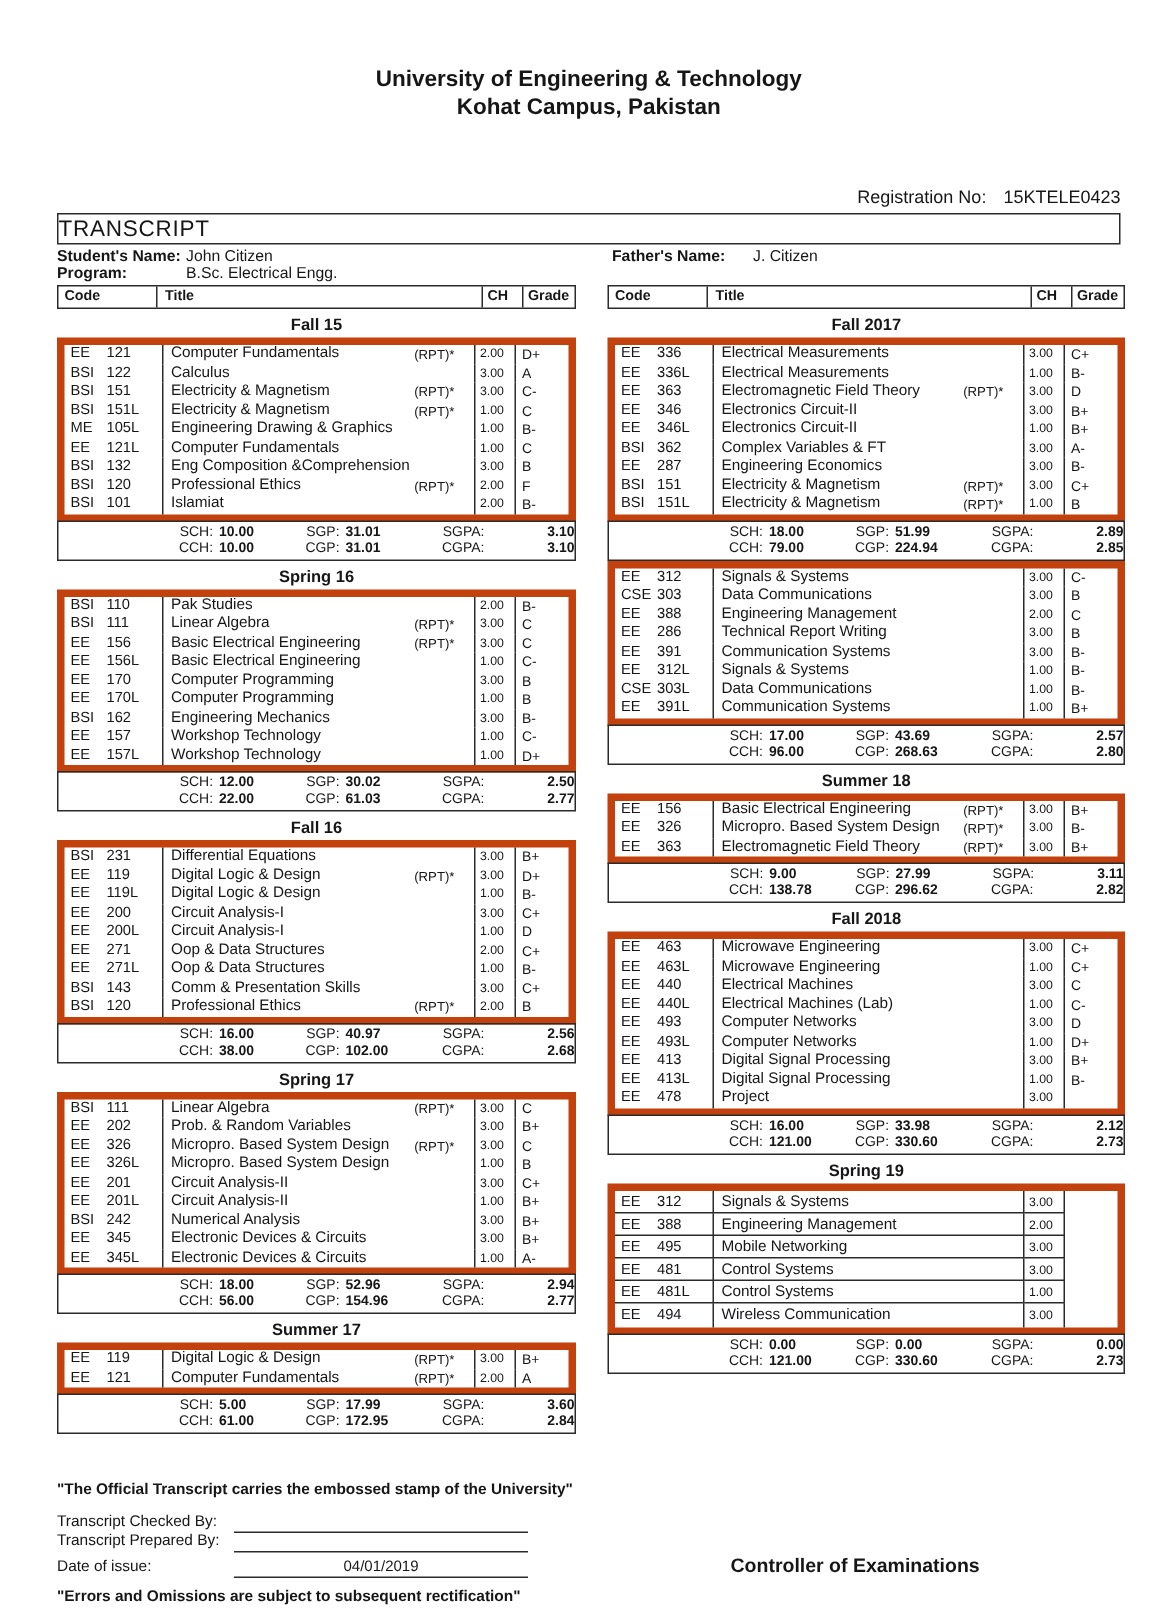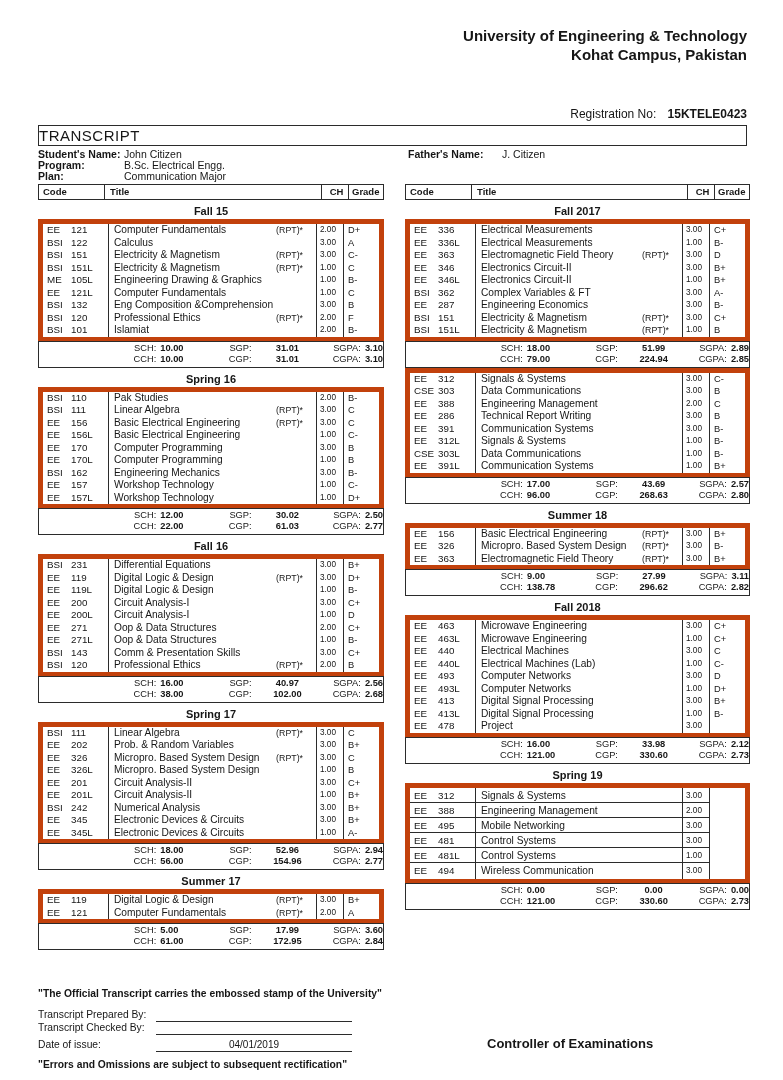--- a/index.html
+++ b/index.html
@@ -5,25 +5,25 @@
   html,body{margin:0;padding:0;}
   body{
     width:783px;height:1080px;background:#ffffff;color:#161616;
     font-family:"Liberation Sans","DejaVu Sans",sans-serif;
     -webkit-font-smoothing:antialiased;
   }
   .page{position:relative;width:783px;height:1080px;overflow:hidden;}
   .content{padding:0 36px 0 38px;}
 
   
-  .uni-header{margin-top:26px;text-align:right;font-weight:bold;font-size:15px;line-height:19px;}
+  .uni-header{margin-top:43px;text-align:center;font-weight:bold;font-size:15px;line-height:19px;}
 
   
   .reg-line{margin-top:43px;text-align:right;font-size:12px;line-height:14px;}
-  .reg-line .reg-no{font-weight:bold;margin-left:8px;}
+  .reg-line .reg-no{font-weight:normal;margin-left:8px;}
 
   
   .transcript-box{margin-top:4px;border:1px solid #2b2b2b;height:19px;line-height:19px;
     text-align:left;font-size:15px;letter-spacing:0.5px;}
 
   
   .info{position:relative;margin-top:3px;font-size:10.5px;line-height:11px;}
   .info-row{display:flex;}
   .il{font-weight:bold;width:84px;}
   .iv{padding-left:2px;}
@@ -32,21 +32,21 @@
 
   
   .cols{display:flex;justify-content:space-between;margin-top:2px;align-items:flex-start;gap:21px;}
   .col{width:346px;}
   .col.right{width:345px;}
 
   .thead{display:flex;border:1px solid #2b2b2b;height:14px;line-height:14px;
     font-weight:bold;font-size:9.5px;}
   .thead .h-code{width:61px;padding-left:4px;border-right:1px solid #2b2b2b;}
   .thead .h-title{flex:1;padding-left:5px;border-right:1px solid #2b2b2b;}
-  .thead .h-ch{width:23px;padding-left:3px;border-right:1px solid #2b2b2b;text-align:center;}
+  .thead .h-ch{width:23px;padding-left:3px;border-right:1px solid #2b2b2b;}
   .thead .h-grade{width:31px;padding-left:3px;}
 
   
   .sem-title{font-weight:bold;font-size:11px;text-align:center;margin:5px 0 2px 0;line-height:12px;}
   .course-box{border:5px solid #c2410c;}
   .crow{display:flex;height:12.5px;line-height:12.5px;}
   .course-box.lined .crow{height:15.2px;line-height:15.2px;}
   .c-code{width:61px;padding-left:4px;border-right:1px solid #2b2b2b;font-size:9.8px;display:flex;}
   .c-code .dept{width:24px;font-style:normal;}
   .c-code .num{font-style:normal;}
@@ -56,21 +56,21 @@
   .c-ch{width:23px;padding-left:3px;border-right:1px solid #2b2b2b;font-size:8.2px;}
   .c-grade{width:31px;padding-left:4px;font-size:9.3px;}
   .course-box.lined .crow:not(:last-child) .c-code,
   .course-box.lined .crow:not(:last-child) .c-title,
   .course-box.lined .crow:not(:last-child) .c-ch{border-bottom:1px solid #2b2b2b;}
 
   .sum-box{border:1px solid #2b2b2b;border-top:1px solid #2b2b2b;margin-top:-1px;padding:1px 0 2px 0;}
   .sum-line{display:flex;font-size:9.3px;line-height:11px;}
   .sl{text-align:right;}
   .sv{font-weight:bold;padding-left:4px;text-align:left;}
-  .sl1{width:118px;} .sv1{width:60px;} .sl2{width:32px;} .sv2{width:64px;text-align:center;} .sl3{width:42px;} .sv3{flex:1;}
+  .sl1{width:118px;} .sv1{width:60px;} .sl2{width:32px;} .sv2{width:64px;} .sl3{width:42px;} .sv3{flex:1;margin-left:38px;}
 
   
   .foot{position:absolute;left:38px;top:988px;width:709px;font-size:10.3px;}
   .fq1{font-weight:bold;line-height:12px;margin-bottom:9px;}
   .frow{display:flex;line-height:12.5px;}
   .flabel{width:118px;}
   .fline{width:196px;border-bottom:1px solid #2b2b2b;text-align:center;font-size:10px;height:12px;}
   .frow.date{margin-top:4px;}
   .fq2{font-weight:bold;margin-top:7px;line-height:12px;}
   .controller{position:absolute;left:487px;top:1036px;font-weight:bold;font-size:13px;}
@@ -94,24 +94,20 @@
     <div class="transcript-box">TRANSCRIPT</div>
 
     <div class="info">
       <div class="info-row">
         <span class="il">Student's Name:</span>
         <span class="iv">John Citizen</span>
       </div>
       <div class="info-row">
         <span class="il">Program:</span>
         <span class="iv">B.Sc. Electrical Engg.</span>
-      </div>
-      <div class="info-row">
-        <span class="il">Plan:</span>
-        <span class="iv">Communication Major</span>
       </div>
       <div class="father">
         <span class="il">Father's Name:</span>
         <span class="iv">J. Citizen</span>
       </div>
     </div>
 
     <div class="cols">
       <div class="col left">
         <div class="thead">
@@ -1019,25 +1015,25 @@
             </div>
           </div>
       </div>
     </div>
 
   </div>
 
   <div class="foot">
     <div class="fq1">"The Official Transcript carries the embossed stamp of the University"</div>
     <div class="frow">
-      <span class="flabel">Transcript Prepared By:</span>
+      <span class="flabel">Transcript Checked By:</span>
       <span class="fline"></span>
     </div>
     <div class="frow">
-      <span class="flabel">Transcript Checked By:</span>
+      <span class="flabel">Transcript Prepared By:</span>
       <span class="fline"></span>
     </div>
     <div class="frow date">
       <span class="flabel">Date of issue:</span>
       <span class="fline">04/01/2019</span>
     </div>
     <div class="fq2">"Errors and Omissions are subject to subsequent rectification"</div>
   </div>
 
   <div class="controller">Controller of Examinations</div>

